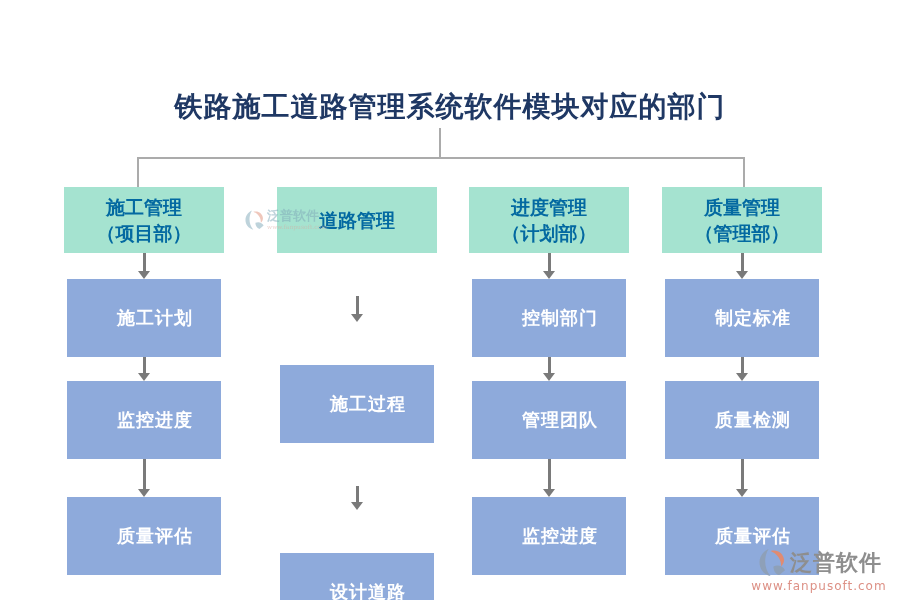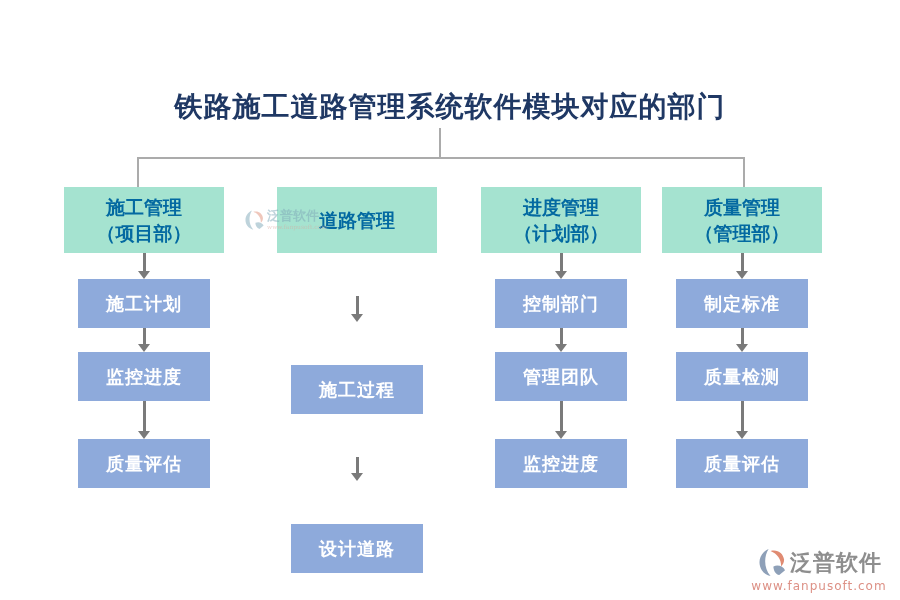--- a/index.html
+++ b/index.html
@@ -17,30 +17,30 @@
   .line{position:absolute;background:#ABABAB;}
   .stem{left:439px;top:128px;width:2px;height:30px;}
   .hbar{left:137px;top:157px;width:608px;height:2px;}
   .dropL{left:137px;top:158px;width:2px;height:30px;}
   .dropR{left:743px;top:158px;width:2px;height:30px;}
   
   .col{
     position:absolute;top:187px;width:160px;
     display:flex;flex-direction:column;align-items:center;
   }
-  .col.c1{left:64px;} .col.c2{left:277px;gap:43px;} .col.c3{left:481px;} .col.c4{left:662px;}
+  .col.c1{left:64px;} .col.c2{left:277px;gap:43px;} .col.c3{left:469px;} .col.c4{left:662px;}
   .hdr{
     width:160px;height:66px;background:#A5E3D0;
     display:flex;flex-direction:column;align-items:center;justify-content:center;
     color:#0369a1;font-size:19px;font-weight:700;line-height:26px;text-align:center;
   }
   .mod{
-    width:132px;height:49px;background:#8EAADB;
+    width:132px;height:78px;background:#8EAADB;
     display:flex;align-items:center;justify-content:center;
-    color:#ffffff;font-size:18px;font-weight:700;letter-spacing:1px;text-align:center;
+    color:#ffffff;font-size:18px;font-weight:700;letter-spacing:1px;text-align:center;padding-left:22px;
   }
   .arrow{display:flex;flex-direction:column;align-items:center;}
   .arrow .shaft{display:block;width:3px;flex:1;background:#7A7A7A;}
   .arrow .head{
     display:block;width:0;height:0;
     border-left:6px solid transparent;border-right:6px solid transparent;
     border-top:8px solid #7A7A7A;
   }
   .a1{height:26px;} .a2{height:24px;} .a3{height:38px;}
   

